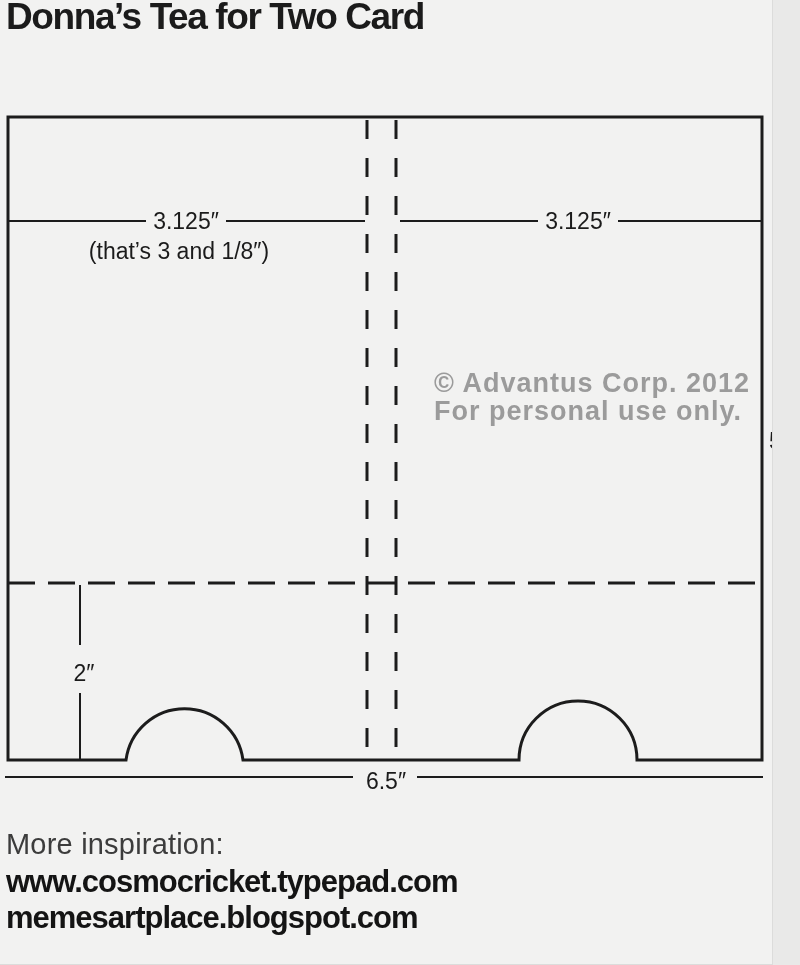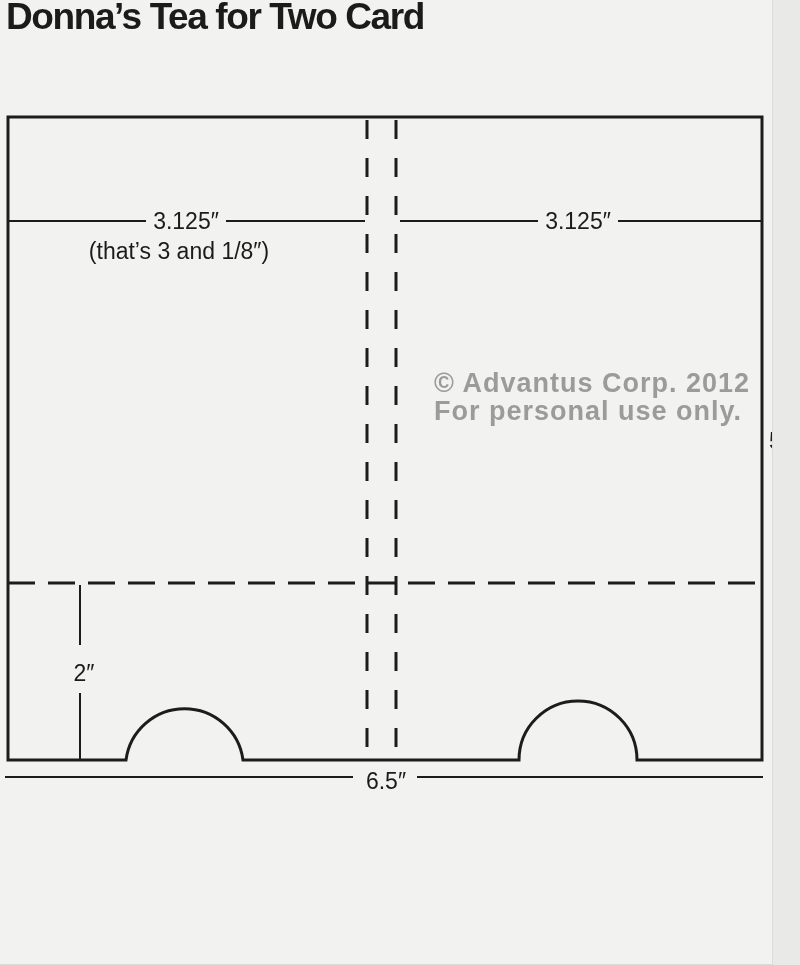--- a/index.html
+++ b/index.html
@@ -120,14 +120,19 @@
     <text class="dim-label" x="179" y="159" text-anchor="middle">(that’s 3 and 1/8″)</text>
     <text class="dim-label" x="578" y="129" text-anchor="middle">3.125″</text>
     <text class="dim-label" x="789" y="349" text-anchor="middle">5.5″</text>
     <text class="dim-label" x="84" y="581" text-anchor="middle">2″</text>
     <text class="dim-label" x="386" y="689" text-anchor="middle">6.5″</text>
 
     <text class="copyright-text" x="434" y="292">© Advantus Corp. 2012</text>
     <text class="copyright-text" x="434" y="320">For personal use only.</text>
   </svg>
 
+  <div class="footer">
+    <div class="footer-more">More inspiration:</div>
+    <div class="footer-link">www.cosmocricket.typepad.com</div>
+    <div class="footer-link">memesartplace.blogspot.com</div>
+  </div>
 
 </div>
 
 </body></html>

